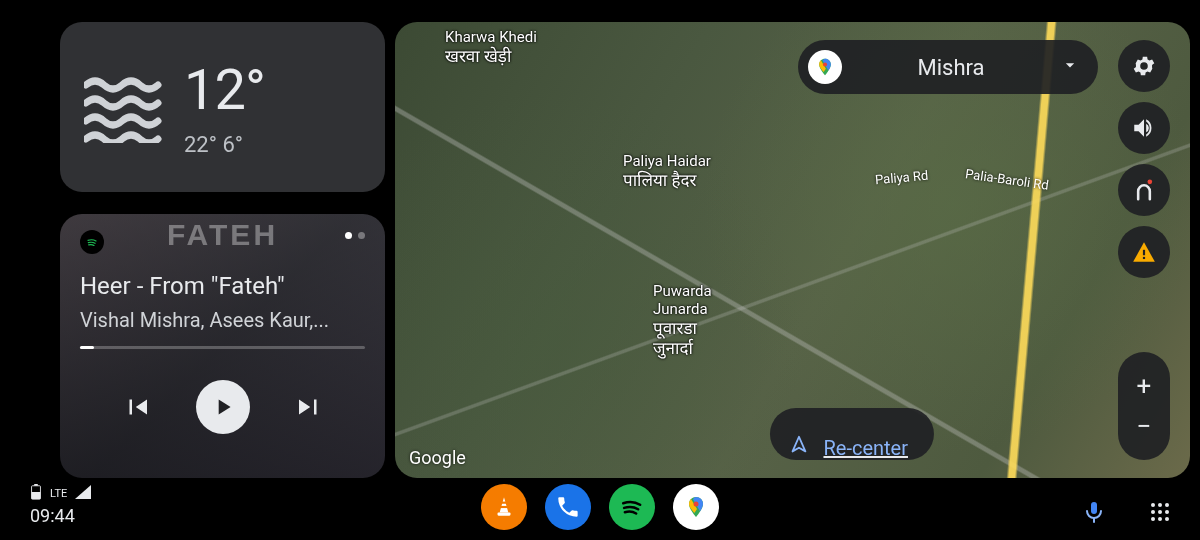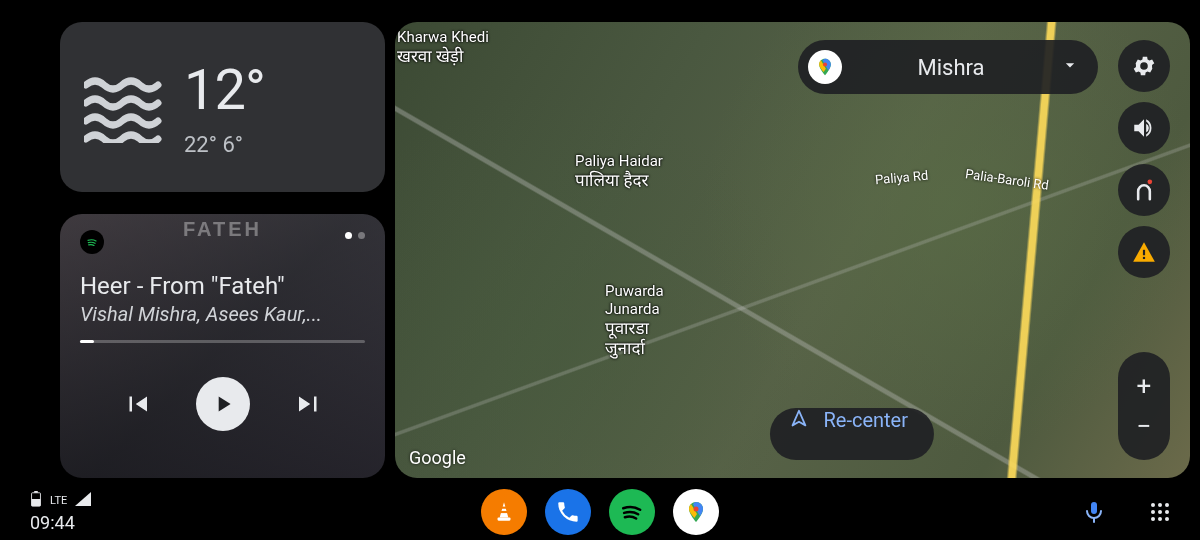--- a/index.html
+++ b/index.html
@@ -63,35 +63,35 @@
     background:
       linear-gradient(rgba(40,40,45,0.55), rgba(20,20,25,0.75)),
       linear-gradient(135deg,#5b5055 0%, #3b3a40 50%, #575160 100%);
     padding: 16px 20px 14px 20px;
     display:flex;
     flex-direction:column;
     position:relative;
   }
   .music .fateh {
     position:absolute; top:4px; left:0; right:0;
-    text-align:center; font-weight:900; font-size:20px;
+    text-align:center; font-weight:900; font-size:30px;
     letter-spacing:3px; color:rgba(255,255,255,0.35);
     font-family: Impact, sans-serif;
   }
   .music .spotify-badge {
     width:24px; height:24px; border-radius:50%;
     background:#000;
     display:flex;align-items:center;justify-content:center;
     z-index:2;
   }
   .music .dots { position:absolute; top:18px; right:20px; display:flex; gap:6px; z-index:2;}
   .music .dots span { width:7px; height:7px; border-radius:50%; background:rgba(255,255,255,0.35);}
   .music .dots span.on { background:#fff;}
   .music .title { font-size:24px; margin-top:18px; z-index:2; white-space:nowrap; overflow:hidden; text-overflow:ellipsis;}
-  .music .artist{ font-size:20px; color:#d0d3d7; margin-top:2px; z-index:2; white-space:nowrap; overflow:hidden; text-overflow:ellipsis;font-style:italic;}
+  .music .artist{ font-size:20px; color:#d0d3d7; margin-top:8px; z-index:2; white-space:nowrap; overflow:hidden; text-overflow:ellipsis;}
   .music .progress { height:3px; background:rgba(255,255,255,0.25); margin-top:14px; border-radius:2px; z-index:2;}
   .music .progress .fill { height:100%; width:5%; background:#fff; border-radius:2px;}
   .music .controls { flex:1; display:flex; align-items:center; justify-content:center; gap:44px; z-index:2;}
   .ctrl-btn { display:flex; align-items:center; justify-content:center; cursor:pointer;}
   .play { width:54px; height:54px; border-radius:50%; background:#e8eaed; color:#202124;}
   
   .map {
     flex:1;
     border-radius: 22px;
     position:relative;
@@ -107,20 +107,21 @@
     background:
       linear-gradient( 95deg, transparent 78%, rgba(255,220,90,0.9) 78.3%, rgba(255,220,90,0.9) 79%, transparent 79.3%),
       linear-gradient( 30deg, transparent 40%, rgba(200,200,200,0.35) 40.2%, rgba(200,200,200,0.35) 40.6%, transparent 40.8%),
       linear-gradient(160deg, transparent 55%, rgba(200,200,200,0.25) 55.2%, rgba(200,200,200,0.25) 55.5%, transparent 55.7%);
   }
   .map-label {
     position:absolute;
     color:#fff; font-size:15px; line-height:1.2;
     text-shadow: 0 0 3px #000, 0 0 2px #000;
     white-space:nowrap;
+    margin-left:48px;
   }
   .map-label .sub { font-size:17px; }
   .road-label {
     position:absolute; color:#fff; font-size:13px;
     text-shadow: 0 0 3px #000;
   }
   .map .attribution {
     position:absolute; left:14px; bottom:10px;
     font-size:18px; color:#fff; text-shadow:0 0 3px rgba(0,0,0,0.8);
     font-weight:400;
@@ -141,34 +142,34 @@
     position:absolute; right:20px;
     width:52px; height:52px; border-radius:50%;
     background:var(--pill-dark);
     display:flex; align-items:center; justify-content:center;
     cursor:pointer;
   }
   .recenter {
     position:absolute; bottom:18px; left:50%; transform:translateX(-14%);
     height:52px; padding:0 26px 0 18px;
     background:var(--pill-dark); border-radius:30px;
-    display:flex; align-items:flex-start; gap:14px; cursor:pointer;
+    display:flex; align-items:flex-end; gap:14px; cursor:pointer;text-decoration:underline;
   }
   .recenter .label { font-size:20px; color:var(--accent-blue);}
   .zoom {
     position:absolute; right:20px; bottom:18px;
     width:52px; background:var(--pill-dark); border-radius:30px;
     display:flex; flex-direction:column; align-items:center;
     padding:14px 0;
   }
   .zoom .zbtn { height:40px; display:flex;align-items:center;justify-content:center; cursor:pointer; color:#e8eaed; font-size:26px; width:100%;}
   
   .bar {
     height:56px;
-    display:flex; align-items:center;
+    display:flex; 
     padding:0 20px 0 30px;
     position:relative;
   }
   .status { display:flex; flex-direction:column; gap:2px; color:#e8eaed;}
   .status .row1 { display:flex; align-items:center; gap:8px; font-size:11px;}
   .status .clock { font-size:18px; }
   .dock {
     position:absolute; left:50%; transform:translateX(-50%);
     display:flex; gap:18px; align-items:center;
   }

